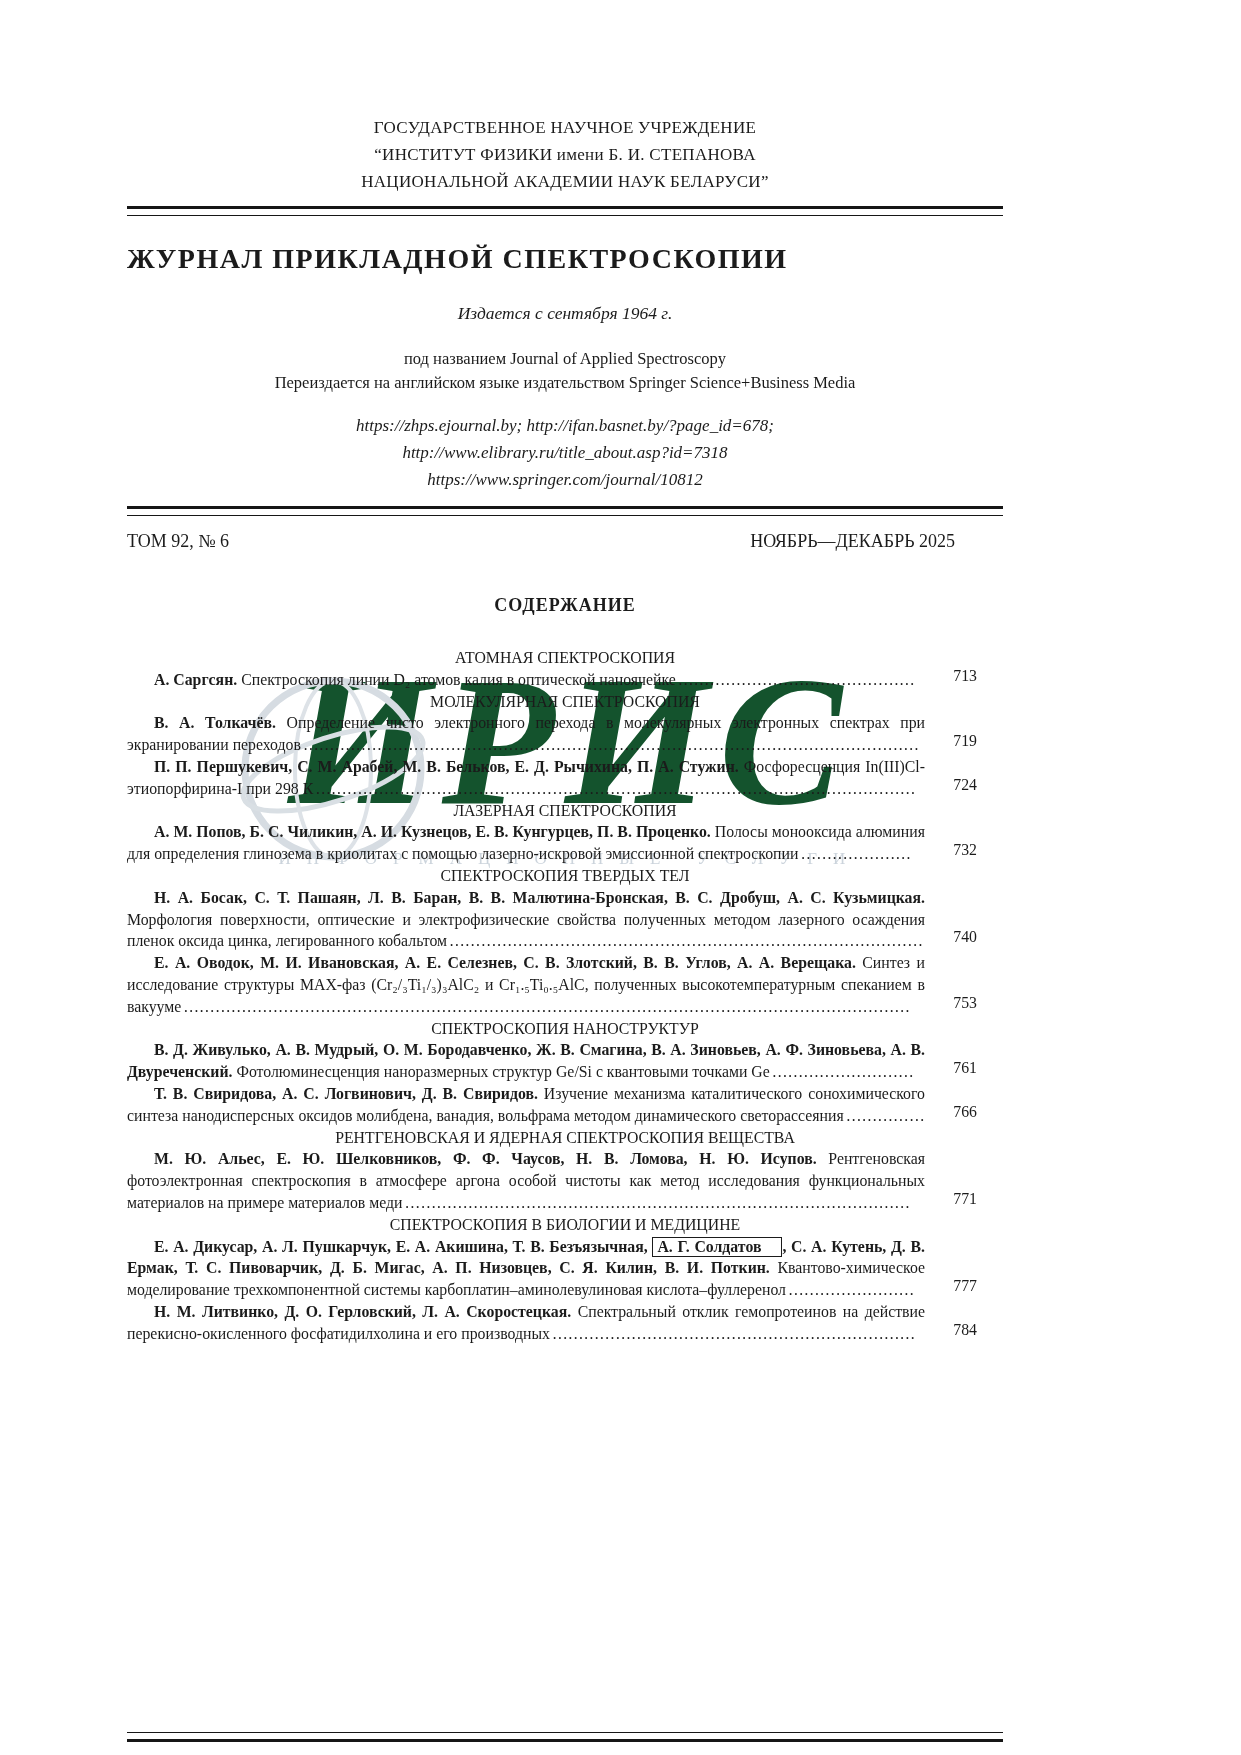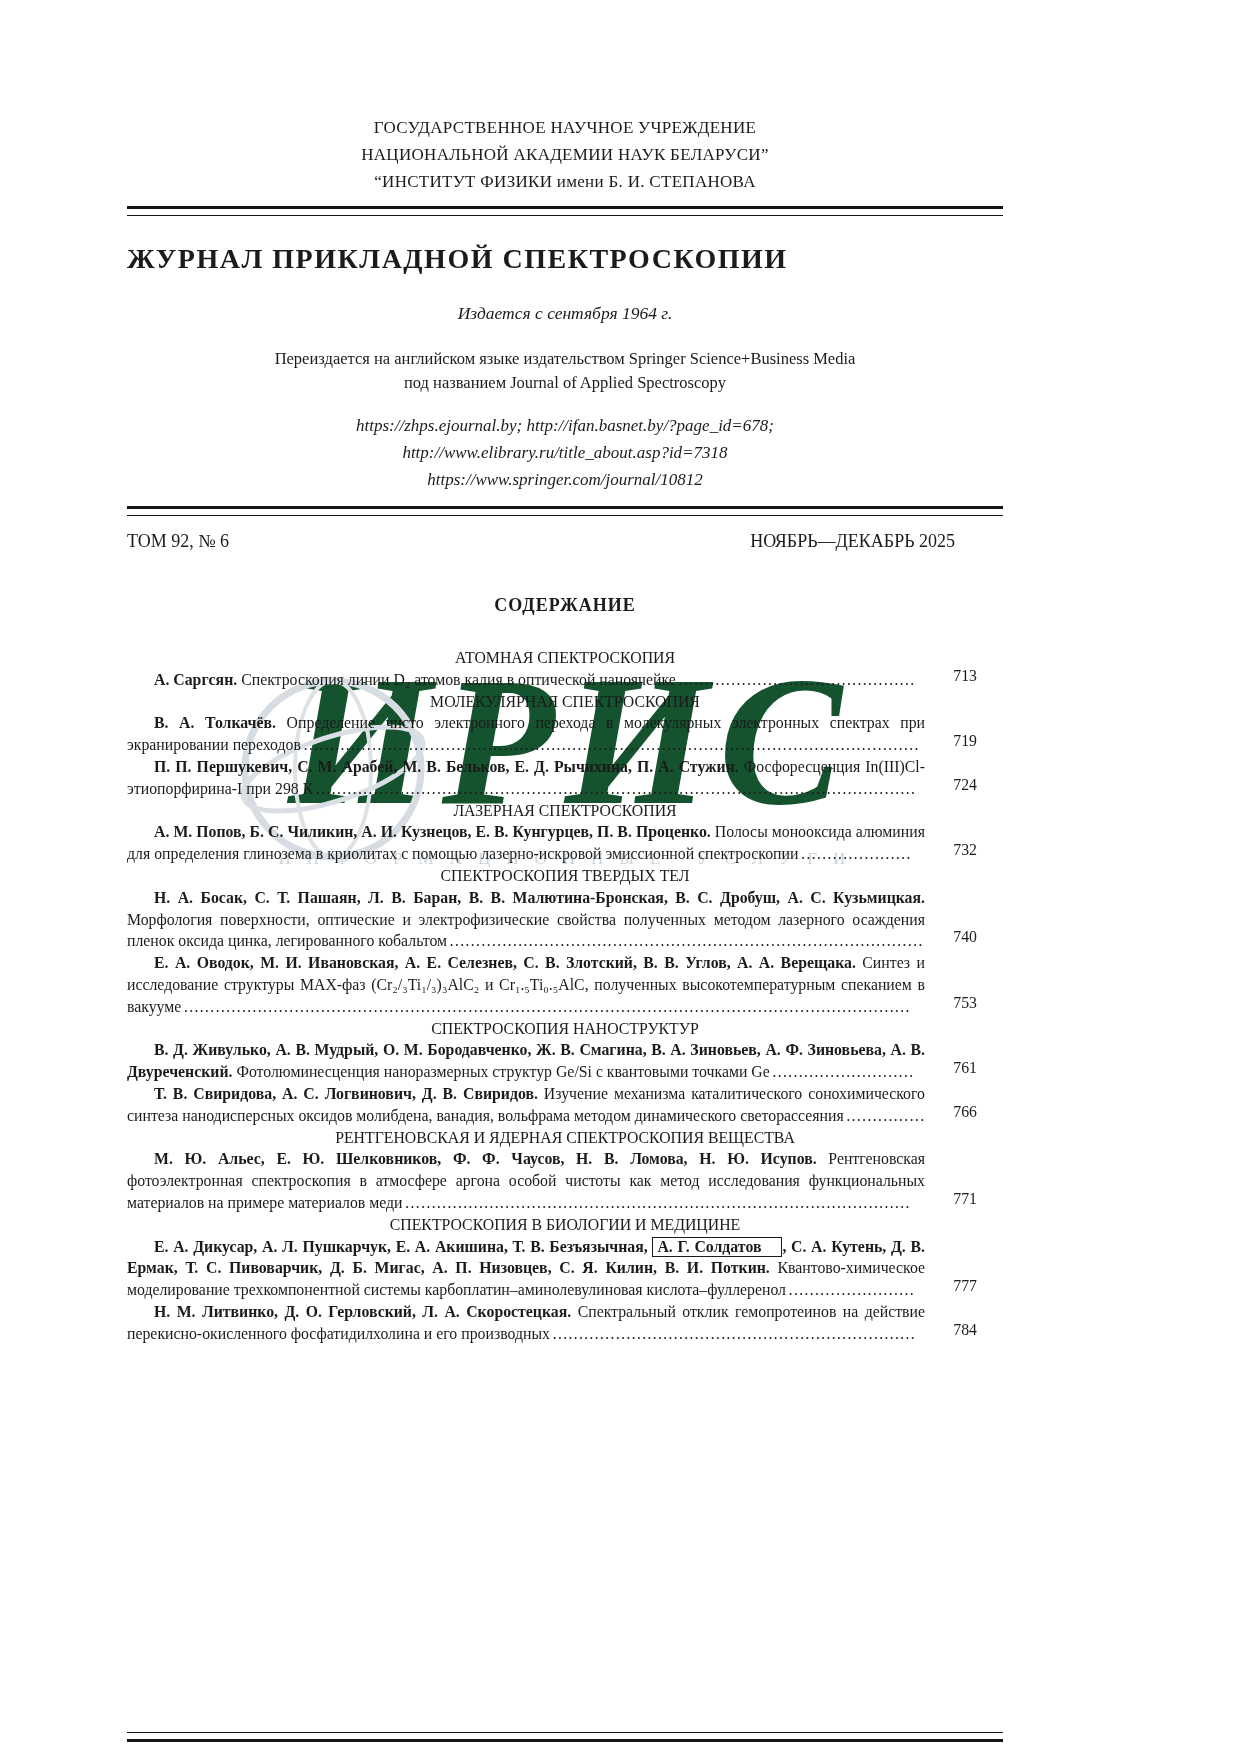--- a/index.html
+++ b/index.html
@@ -112,33 +112,33 @@
     <ellipse cx="105" cy="105" rx="38" ry="88" stroke="#dde2e7" stroke-width="4"></ellipse>
   </svg>
   <div class="wm-text">ИРИС</div>
   <div class="wm-subtext">ИНФОРМАЦИОННЫЕ УСЛУГИ</div>
 </div>
 
 <div class="page">
 
   <div class="institution">
     <div>ГОСУДАРСТВЕННОЕ НАУЧНОЕ УЧРЕЖДЕНИЕ</div>
+    <div>“ИНСТИТУТ ФИЗИКИ имени Б. И. СТЕПАНОВА</div>
     <div>НАЦИОНАЛЬНОЙ АКАДЕМИИ НАУК БЕЛАРУСИ”</div>
-    <div>“ИНСТИТУТ ФИЗИКИ имени Б. И. СТЕПАНОВА</div>
   </div>
 
   <div class="double-rule"></div>
 
   <h1 class="journal-title">ЖУРНАЛ ПРИКЛАДНОЙ СПЕКТРОСКОПИИ</h1>
 
   <div class="since">Издается с сентября 1964 г.</div>
 
   <div class="reissue">
+    <div>под названием Journal of Applied Spectroscopy</div>
     <div>Переиздается на английском языке издательством Springer Science+Business Media</div>
-    <div>под названием Journal of Applied Spectroscopy</div>
   </div>
 
   <div class="urls">
     <div>https://zhps.ejournal.by; http://ifan.basnet.by/?page_id=678;</div>
     <div>http://www.elibrary.ru/title_about.asp?id=7318</div>
     <div>https://www.springer.com/journal/10812</div>
   </div>
 
   <div class="double-rule rule-2"></div>
 

